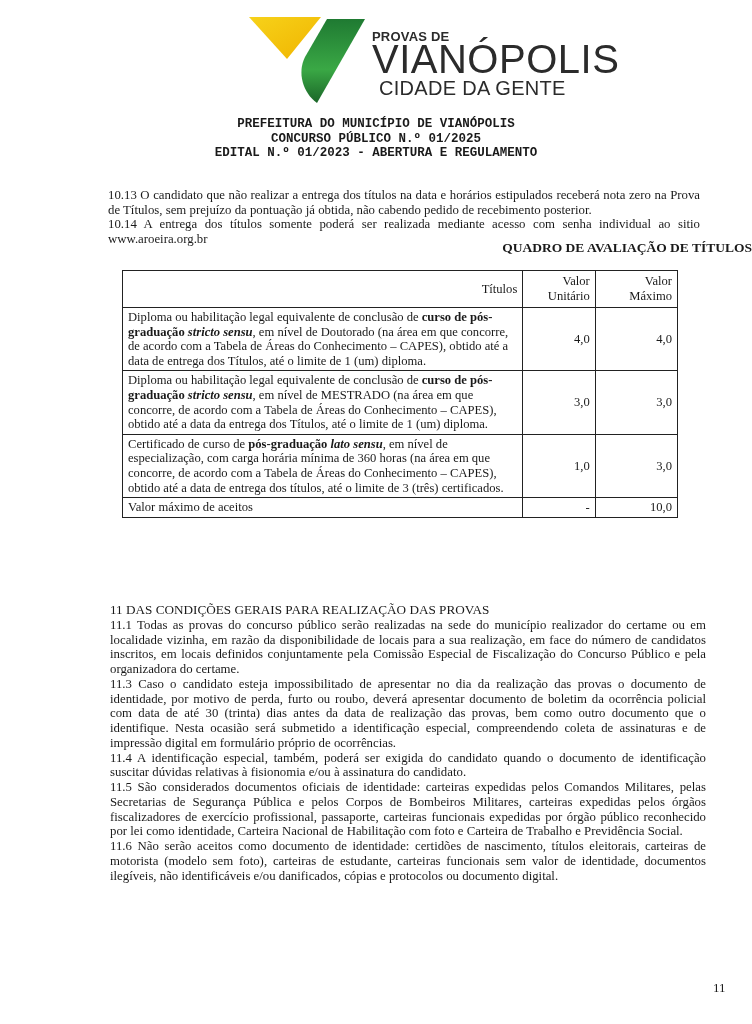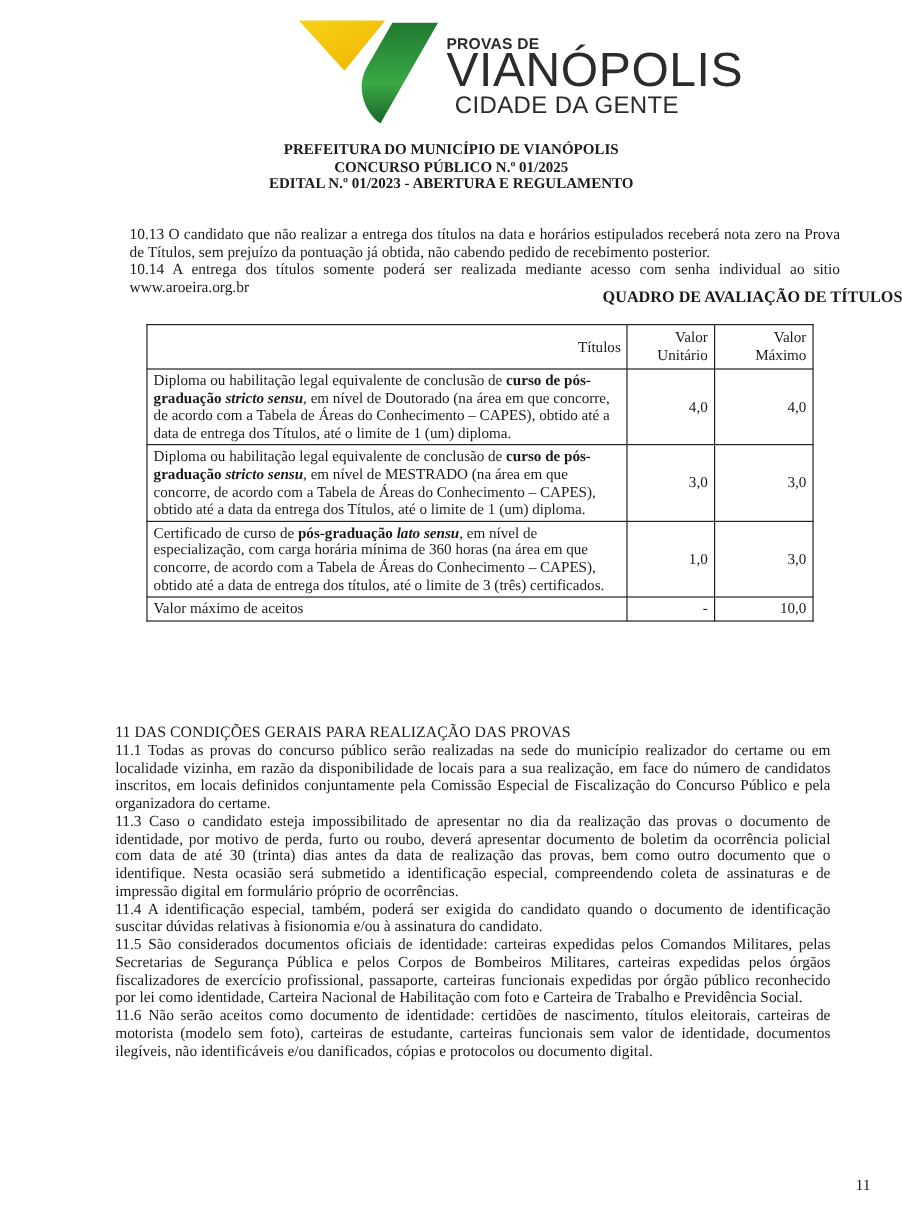--- a/index.html
+++ b/index.html
@@ -4,30 +4,30 @@
 <style>
   html, body { margin:0; padding:0; background:#ffffff; }
   body { width:752px; height:1024px; position:relative; overflow:hidden;
          font-family:"Liberation Serif", serif; color:#1a1a1a; }
   .logo { position:absolute; left:247px; top:15px; width:320px; height:95px; }
   .logo-text { position:absolute; left:125px; top:0; font-family:"Liberation Sans", sans-serif; color:#2b2b2b; }
   .logo-gov { position:absolute; left:0; top:14px; font-size:13px; font-weight:bold; letter-spacing:0.2px; white-space:nowrap; }
   .logo-city { position:absolute; left:0; top:26px; font-size:40px; font-weight:normal; letter-spacing:0.5px; white-space:nowrap; line-height:36px;}
   .logo-slogan { position:absolute; left:7px; top:62px; font-size:20px; white-space:nowrap; letter-spacing:0.3px;}
   .header { position:absolute; left:0; width:752px; top:117px; text-align:center; font-weight:bold; font-size:12.5px; line-height:14.5px; }
-  .header div { white-space:nowrap; }
+  .header div { white-space:nowrap;font-family:Liberation Mono, monospace; }
   .body-text { position:absolute; left:108px; width:592px; font-size:12.8px; line-height:14.6px; text-align:justify; }
   .p { margin:0; }
   .t-title { position:absolute; left:0; width:752px; top:240px; text-align:right; font-weight:bold; font-size:13.5px; }
   table.q { position:absolute; left:122px; top:270px; width:556px; border-collapse:collapse; font-size:12.6px; line-height:14.6px; }
   table.q td, table.q th { border:1px solid #222; padding:2px 5px; vertical-align:middle; font-weight:normal; }
   table.q th { text-align:right; height:32px; }
   table.q th.c, table.q td.c { text-align:right; }
   .col1 { width:398px; } .col2 { width:62px; } .col3 { width:72px; }
-  .sec { position:absolute; left:96px; width:596px; top:603px; font-size:12.8px; line-height:14.75px; text-align:justify; }
+  .sec { position:absolute; left:110px; width:596px; top:603px; font-size:12.8px; line-height:14.75px; text-align:justify; }
   .sec .h { font-size:13.2px; }
   .pgnum { position:absolute; left:713px; top:980px; font-size:13px; }
 </style>
 </head>
 <body>
 
 <div class="logo">
   <svg width="120" height="92" viewBox="0 0 120 92" style="position:absolute;left:0;top:0;">
     <defs>
       <linearGradient id="gy" x1="0" y1="0" x2="1" y2="1">

